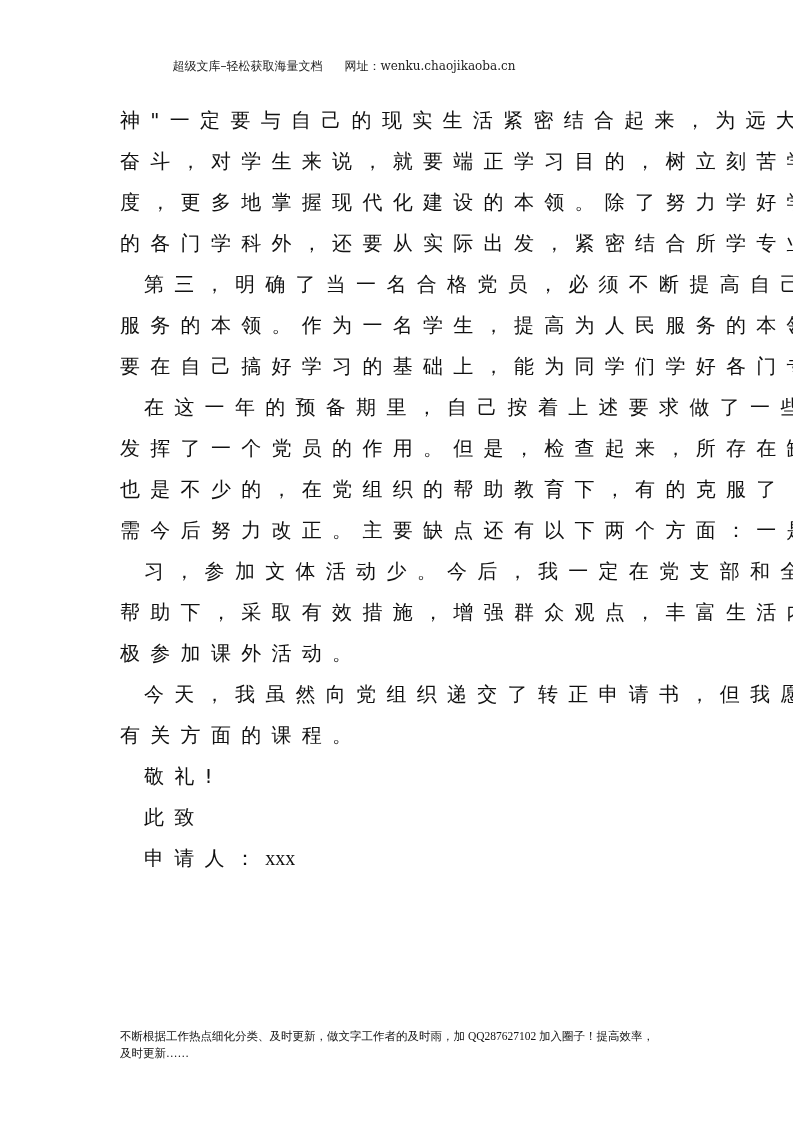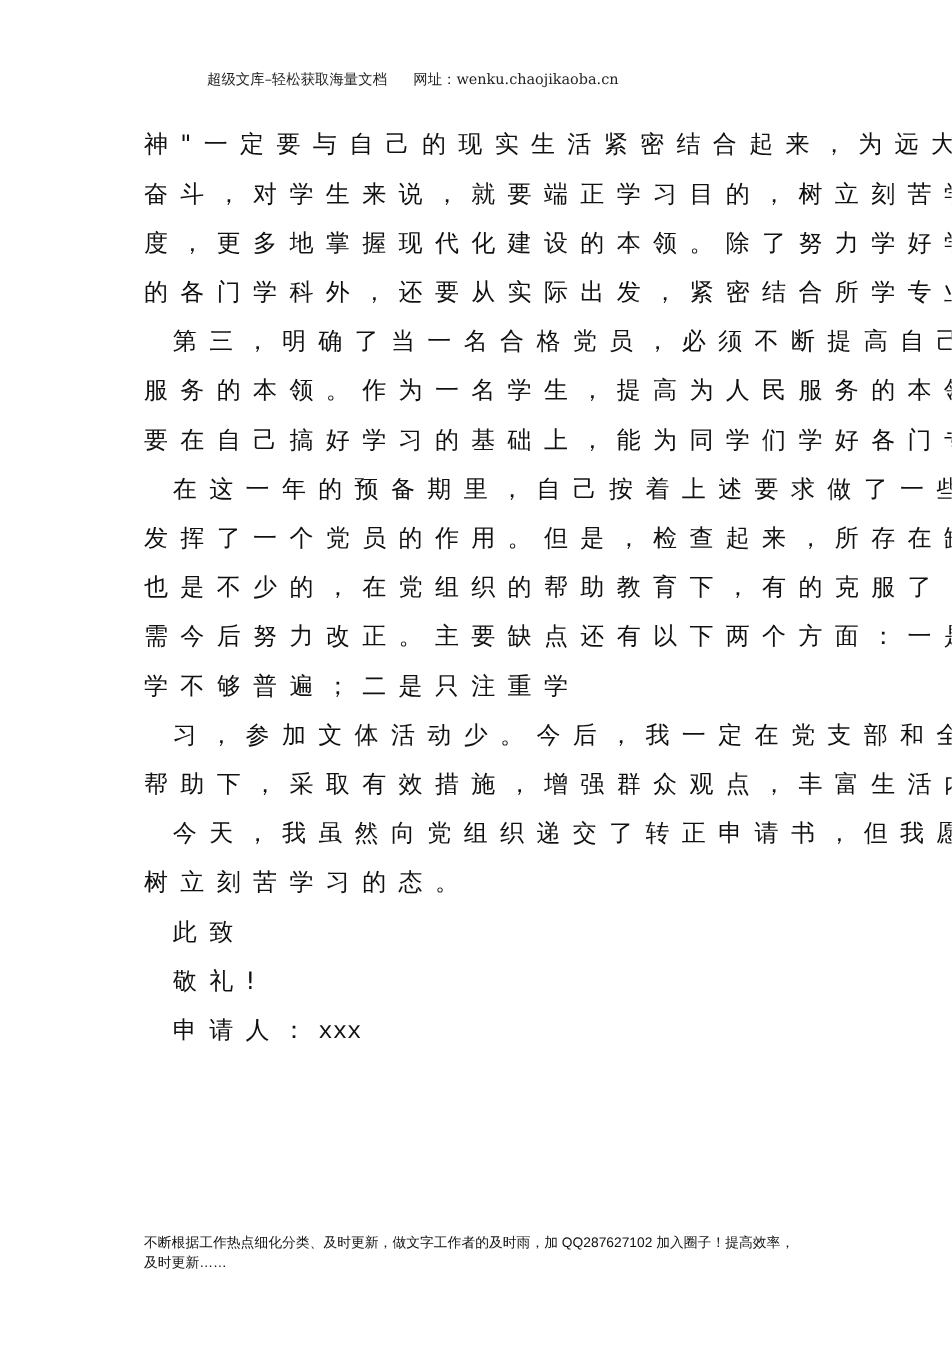--- a/index.html
+++ b/index.html
@@ -10,24 +10,24 @@
   }
   .header .url { margin-left: 18px; }
   .body-text {
     position: absolute; left: 120px; top: 100px; width: 560px;
     font-family: "DejaVu Sans", sans-serif; font-size: 20px; line-height: 41px;
     letter-spacing: 10.3px; color: #111;
   }
   .line { white-space: nowrap; height: 41px; }
   .indent { padding-left: 24px; }
   .sig { padding-left: 24px; }
-  .sig .latin { font-family: Liberation Mono, monospace; letter-spacing: 0; }
+  .sig .latin { font-family: Liberation Serif, serif; letter-spacing: 0; }
   .footer {
     position: absolute; left: 120px; top: 1028px; width: 560px;
-    font-family: Liberation Sans, sans-serif; font-size: 11.5px; line-height: 17px; color: #111;
+    font-family: Liberation Serif, serif; font-size: 11.5px; line-height: 17px; color: #111;
   }
 </style>
 </head>
 <body>
 
 <div class="header">
   <span>超级文库–轻松获取海量文档</span>
   <span class="url">网址：wenku.chaojikaoba.cn</span>
 </div>
 
@@ -36,27 +36,27 @@
   <div class="line">奋斗，对学生来说，就要端正学习目的，树立刻苦学习的态</div>
   <div class="line">度，更多地掌握现代化建设的本领。除了努力学好学校规定</div>
   <div class="line">的各门学科外，还要从实际出发，紧密结合所学专业，选修</div>
   <div class="line indent">第三，明确了当一名合格党员，必须不断提高自己为人民</div>
   <div class="line">服务的本领。作为一名学生，提高为人民服务的本领，就是</div>
   <div class="line">要在自己搞好学习的基础上，能为同学们学好各门专业知识</div>
   <div class="line indent">在这一年的预备期里，自己按着上述要求做了一些工作，</div>
   <div class="line">发挥了一个党员的作用。但是，检查起来，所存在缺点毛病</div>
   <div class="line">也是不少的，在党组织的帮助教育下，有的克服了，有的还</div>
   <div class="line">需今后努力改正。主要缺点还有以下两个方面：一是团结同</div>
-  <div class="line">学不够普遍；二是只注重学</div>
   <div class="line indent">习，参加文体活动少。今后，我一定在党支部和全体党员</div>
   <div class="line">帮助下，采取有效措施，增强群众观点，丰富生活内容，积</div>
+  <div class="line">极参加课外活动。</div>
   <div class="line indent">今天，我虽然向党组织递交了转正申请书，但我愿意接受</div>
-  <div class="line">树立刻苦学习的态。</div>
+  <div class="line">有关方面的课程。</div>
+  <div class="line sig">敬礼!</div>
   <div class="line sig">此致</div>
-  <div class="line sig">敬礼!</div>
   <div class="line sig">
     <span>申请人：</span><span class="latin">xxx</span>
   </div>
 </div>
 
 <div class="footer">
   <div>不断根据工作热点细化分类、及时更新，做文字工作者的及时雨，加 QQ287627102 加入圈子！提高效率，</div>
   <div>及时更新……</div>
 </div>
 

